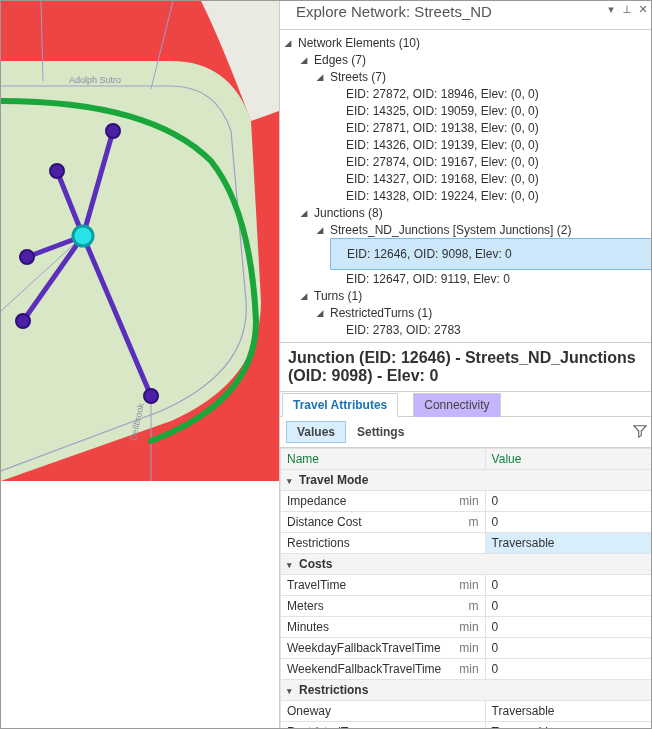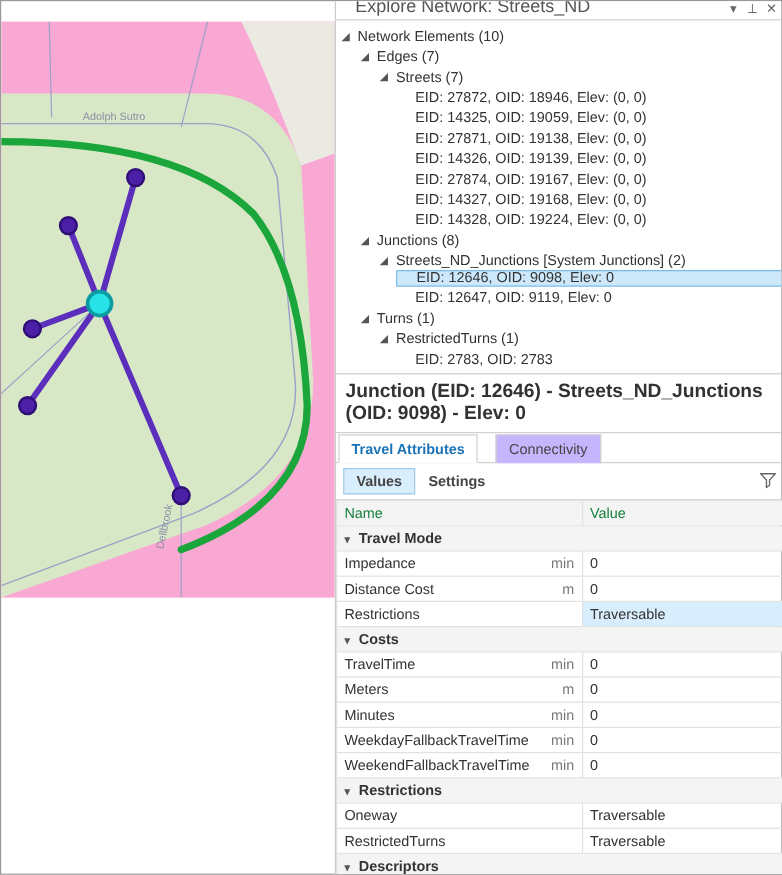--- a/index.html
+++ b/index.html
@@ -10,63 +10,62 @@
     color: #323232;
     background: #fff;
     width: 652px;
     height: 729px;
     overflow: hidden;
     position: relative;
     border: 1px solid #999;
   }
   .map {
     position: absolute;
-    left: 0; top: 17px;
+    left: 0; top: 0;
     width: 278px; height: 480px;
-    background: #f9a8d4;
+    background: #ef4444;
   }
   .panel {
     position: absolute;
     left: 278px; top: 0;
     width: 374px; height: 729px;
     background: #fff;
     display: flex;
     flex-direction: column;
     border-left: 1px solid #ccc;
   }
   .panel-header {
     display: flex;
-    align-items: flex-end;
+    align-items: flex-start;
     justify-content: space-between;
     padding: 2px 4px 2px 16px;
     font-size: 15px;
     color: #555;
     border-bottom: 1px solid #d0d0d0;
-    height: 16px;
+    height: 29px;
   }
   .panel-header .title { font-weight: 400; }
   .panel-header .wintools { display: flex; gap: 4px; }
   .wintool { width: 12px; height: 12px; color: #666; font-size: 11px; line-height: 12px; text-align: center; cursor: pointer; }
   .tree {
     flex: 0 0 auto;
     padding: 4px 0 4px 2px;
     border-bottom: 1px solid #ccc;
     overflow: auto;
   }
   .tn { display: block; white-space: nowrap; cursor: default; }
   .tn .row {
     display: flex; align-items: center; height: 17px;
     padding-right: 6px;
   }
   .tn .row.selected {
     background: #cde8fb;
     border: 1px solid #7abde6;
     border-radius: 1px;
-    height: 14px;
-    align-items: flex-end;
+    height: 32px;
   }
   .caret {
     width: 12px; height: 12px; display: inline-flex; align-items: center; justify-content: center;
     color: #555; font-size: 9px; margin-right: 2px;
     user-select: none;
   }
   .caret.empty { visibility: hidden; }
   .tlabel { padding: 0 2px; }
   .children { padding-left: 16px; }
 

